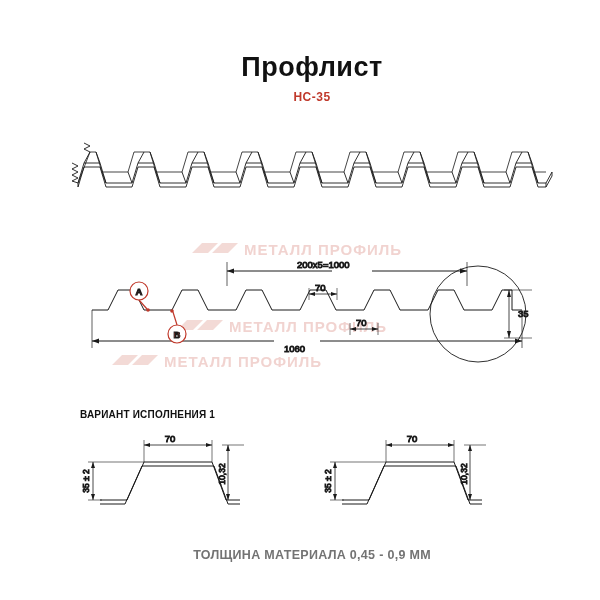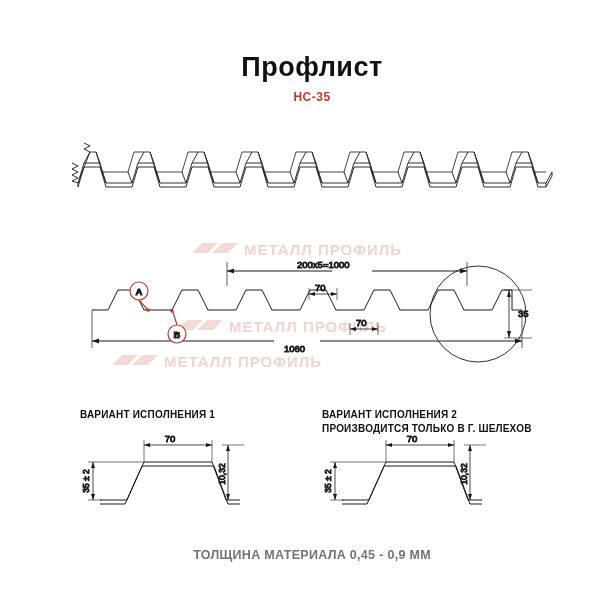--- a/index.html
+++ b/index.html
@@ -233,22 +233,20 @@
       <g stroke="#c0392b">
         <circle cx="165" cy="334" r="9" fill="#ffffff" stroke="#c0392b" stroke-width="1.2"></circle>
         <path d="M165,325 L161,312" stroke="#c0392b" stroke-width="1.2"></path>
         <circle cx="160" cy="311" r="1.8" fill="#c0392b" stroke="none"></circle>
       </g>
       <text class="balloon-text" x="165" y="338" text-anchor="middle">В</text>
     </g>
   </svg>
 
   <div class="variant-label" id="variant1-label">ВАРИАНТ ИСПОЛНЕНИЯ 1</div>
-  <div class="variant-label" id="variant2-label">ВАРИАНТ ИСПОЛНЕНИЯ 2</div>
-  <div class="variant-label" id="variant2-note">ПРОИЗВОДИТСЯ ТОЛЬКО В Г. ШЕЛЕХОВ</div>
 
   <svg class="svg-layer" width="600" height="600">
     <g stroke="#1a1a1a" fill="none" stroke-width="1">
       <path d="M88,500 L115,500 L132,462 L200,462 L214,500 L228,500"></path>
       <path d="M88,504 L113,504 L130,466 L202,466 L216,504 L228,504"></path>
 
       <g>
         <line x1="132" y1="445" x2="200" y2="445" stroke-width="0.8"></line>
         <path d="M132,445 l6,-2 v4 z" fill="#1a1a1a" stroke="none"></path>
         <path d="M200,445 l-6,-2 v4 z" fill="#1a1a1a" stroke="none"></path>

